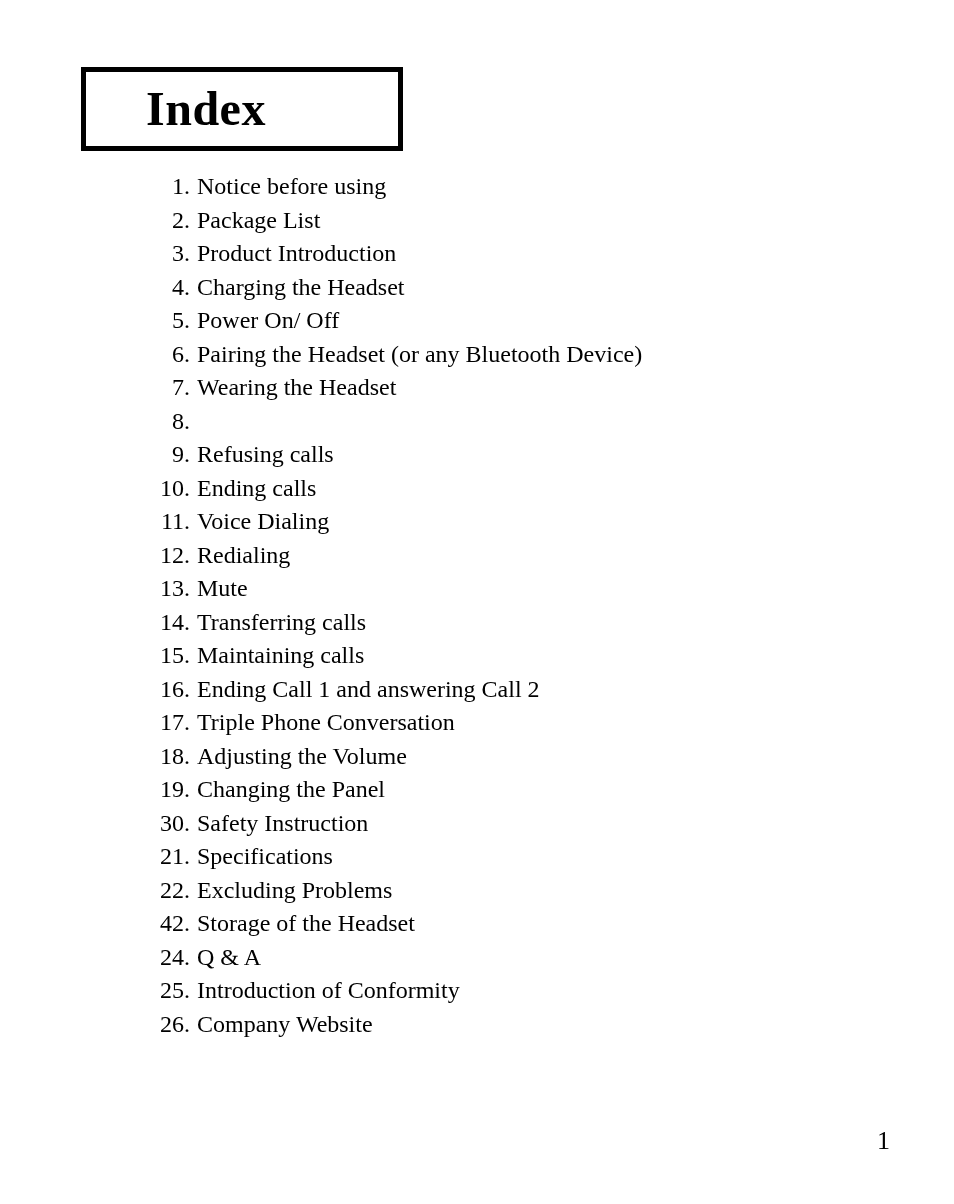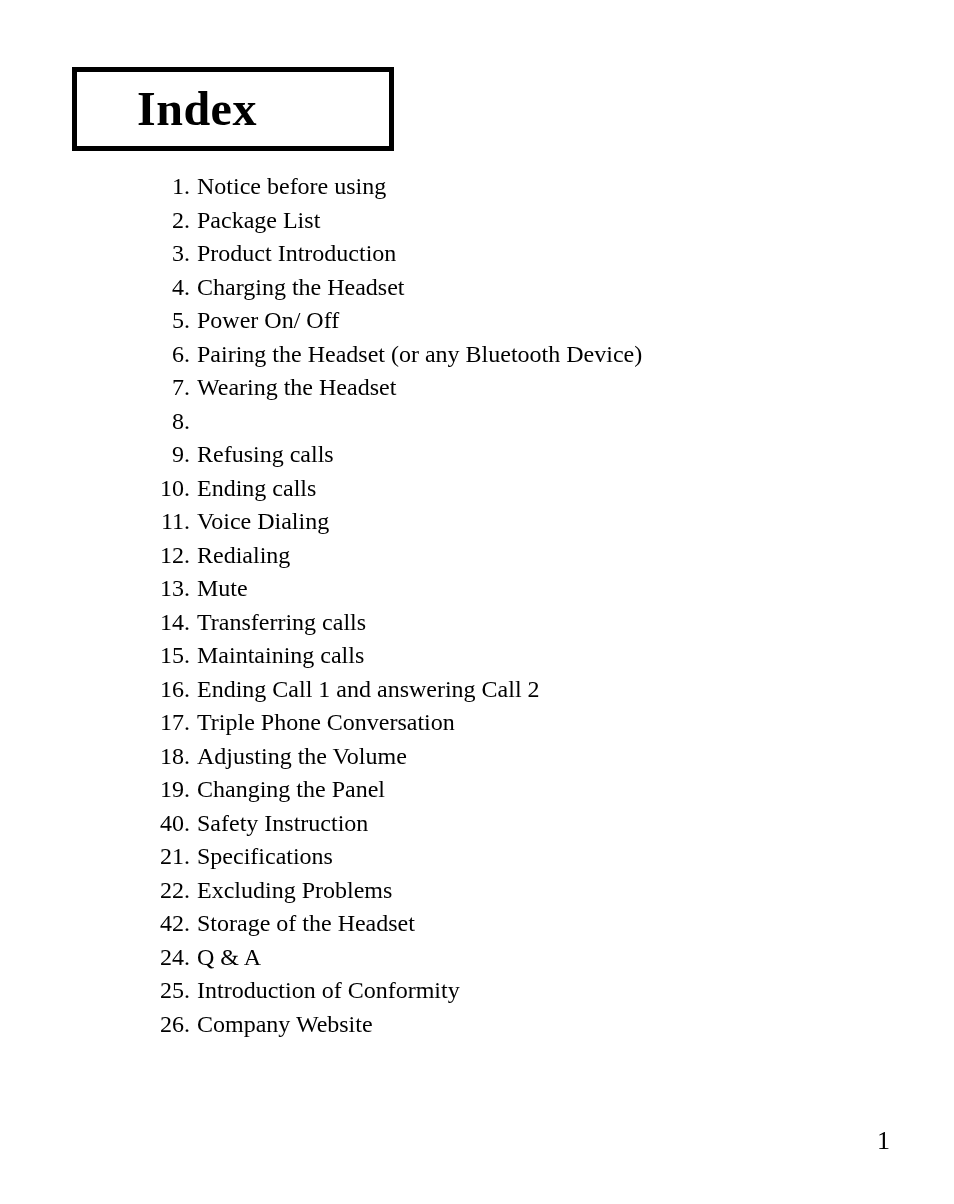--- a/index.html
+++ b/index.html
@@ -21,21 +21,21 @@
   .page {
     position: absolute;
     inset: 0;
     width: 954px;
     height: 1204px;
   }
 
   
   .title-box {
     position: absolute;
-    left: 72px;
+    left: 81px;
     top: 67px;
     width: 322px;
     height: 84px;
     border: 5px solid #000000;
     box-sizing: border-box;
     display: flex;
     align-items: center;
   }
   .title-text {
     font-size: 48px;
@@ -162,21 +162,21 @@
       </li>
       <li class="index-item">
         <span class="item-number">18.</span>
         <span class="item-label">Adjusting the Volume</span>
       </li>
       <li class="index-item">
         <span class="item-number">19.</span>
         <span class="item-label">Changing the Panel</span>
       </li>
       <li class="index-item">
-        <span class="item-number">40.</span>
+        <span class="item-number">30.</span>
         <span class="item-label">Safety Instruction</span>
       </li>
       <li class="index-item">
         <span class="item-number">21.</span>
         <span class="item-label">Specifications</span>
       </li>
       <li class="index-item">
         <span class="item-number">22.</span>
         <span class="item-label">Excluding Problems</span>
       </li>

